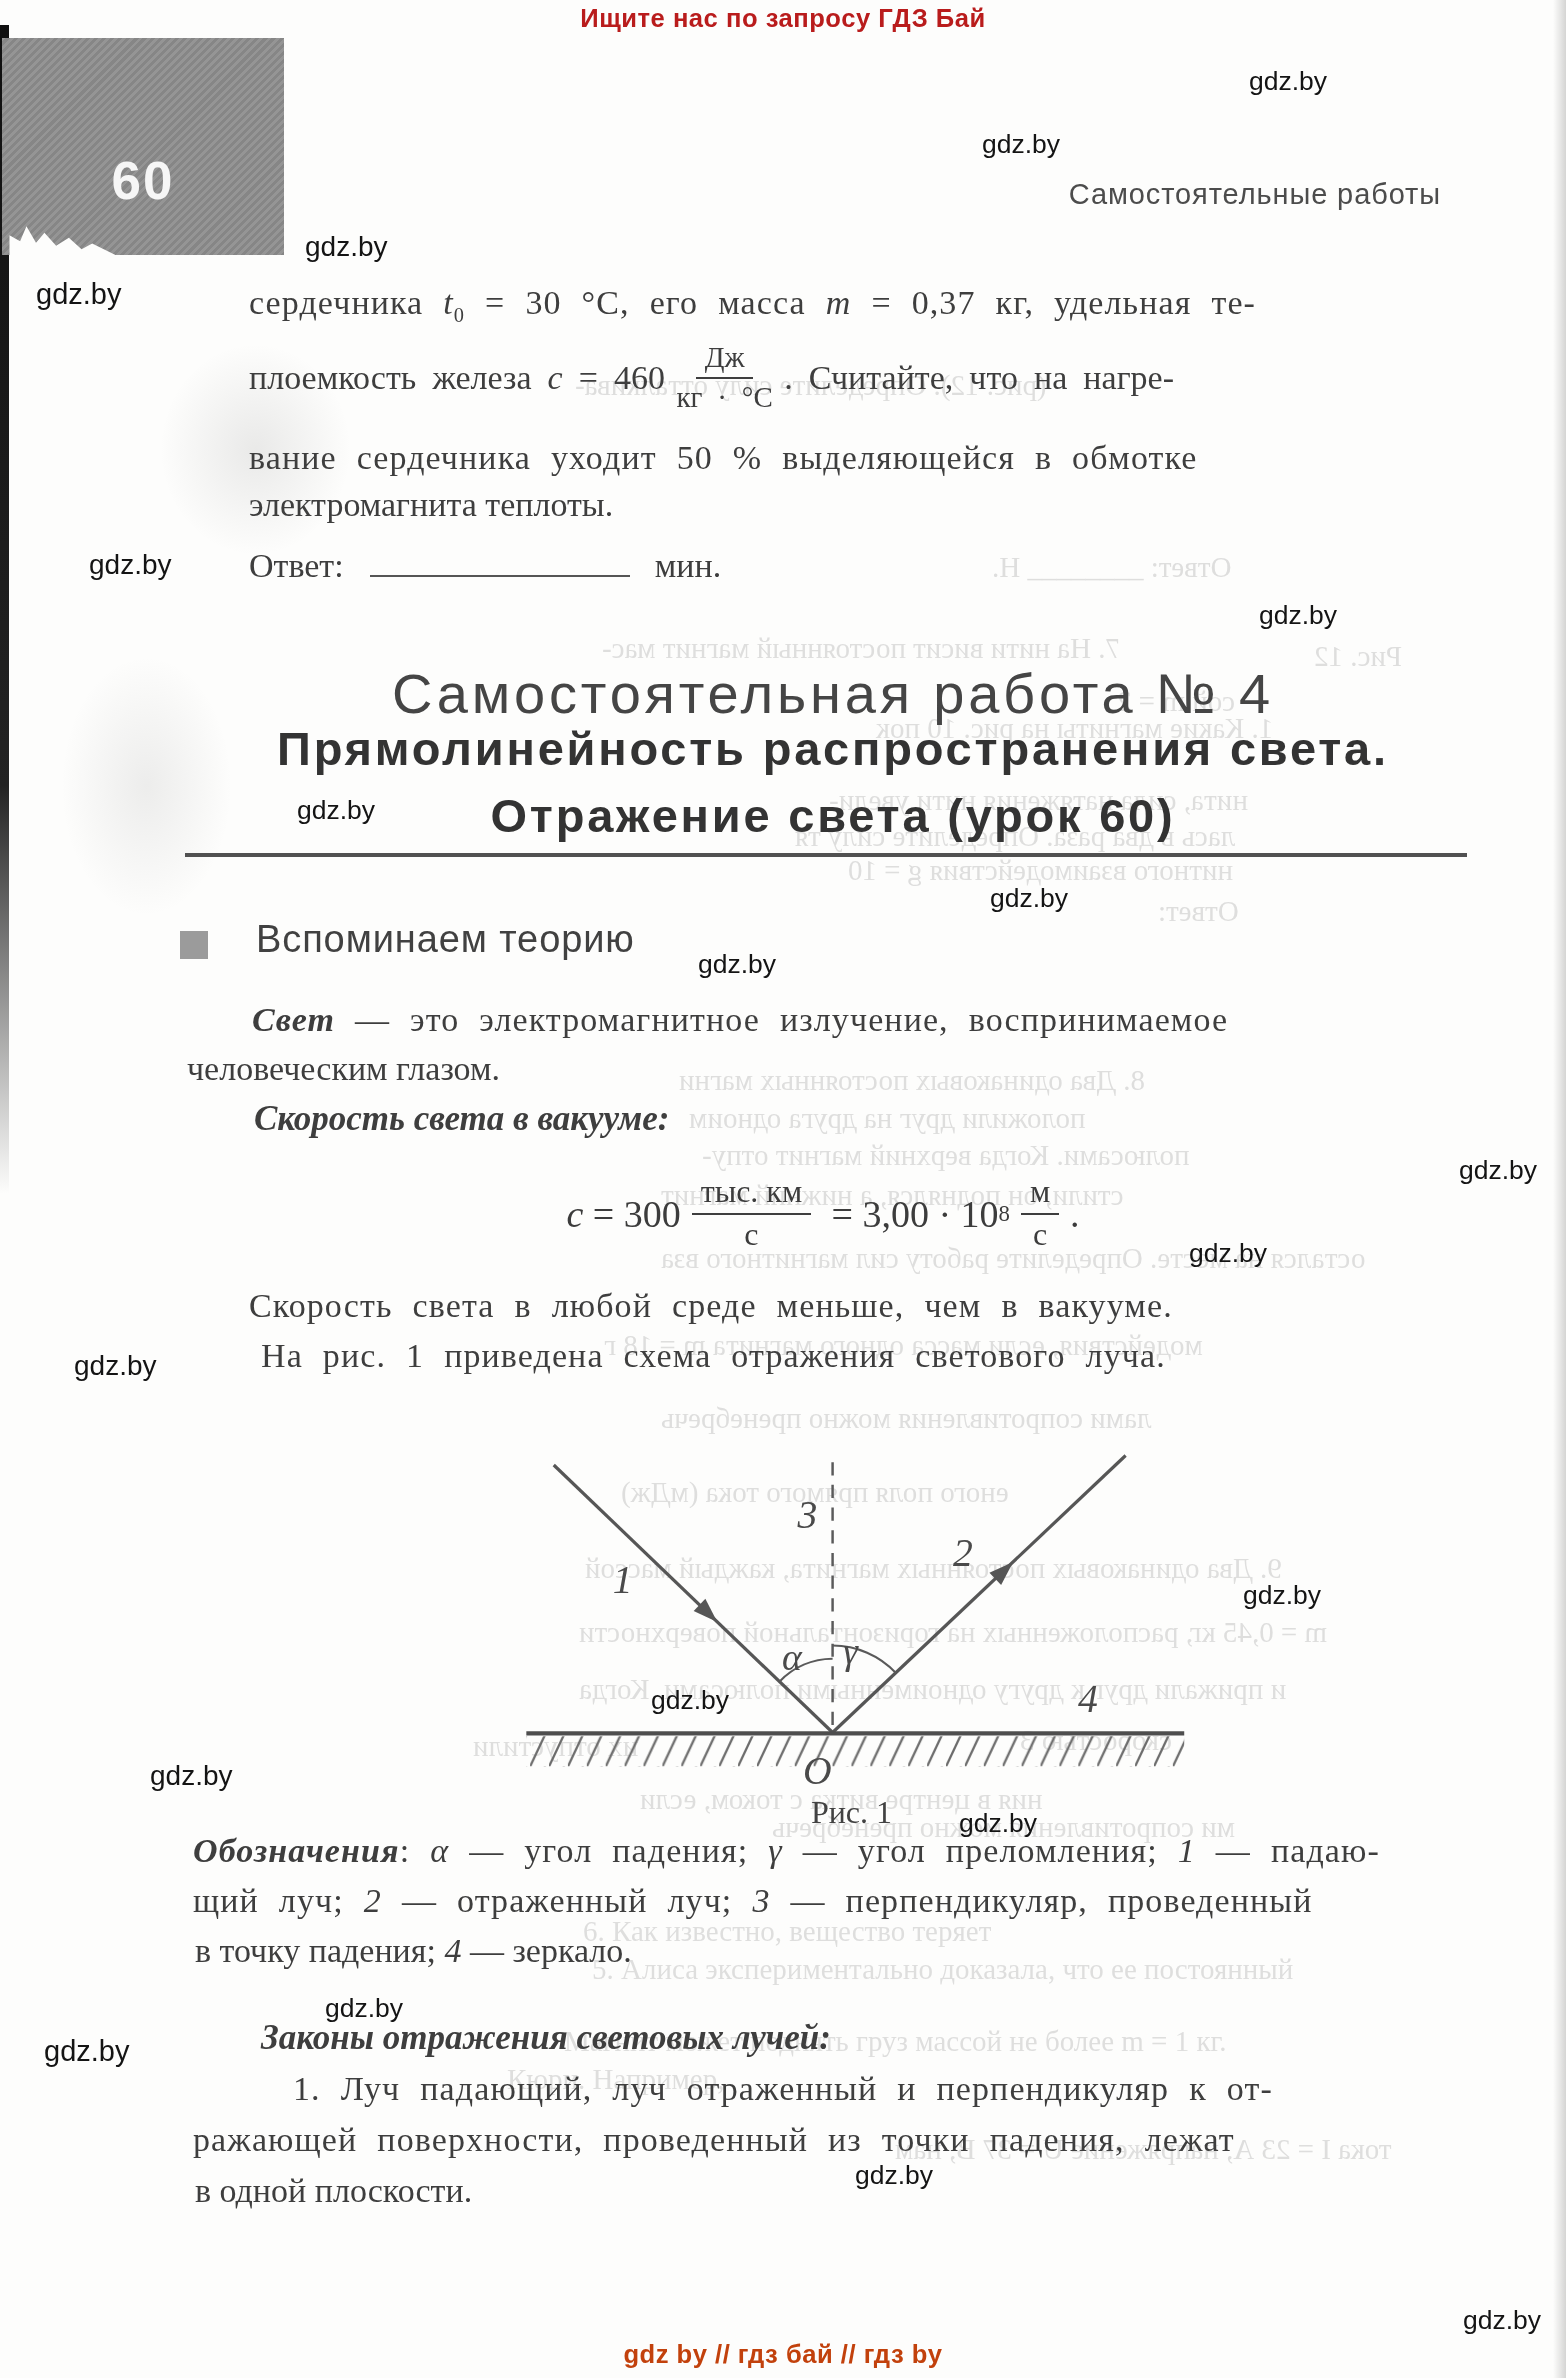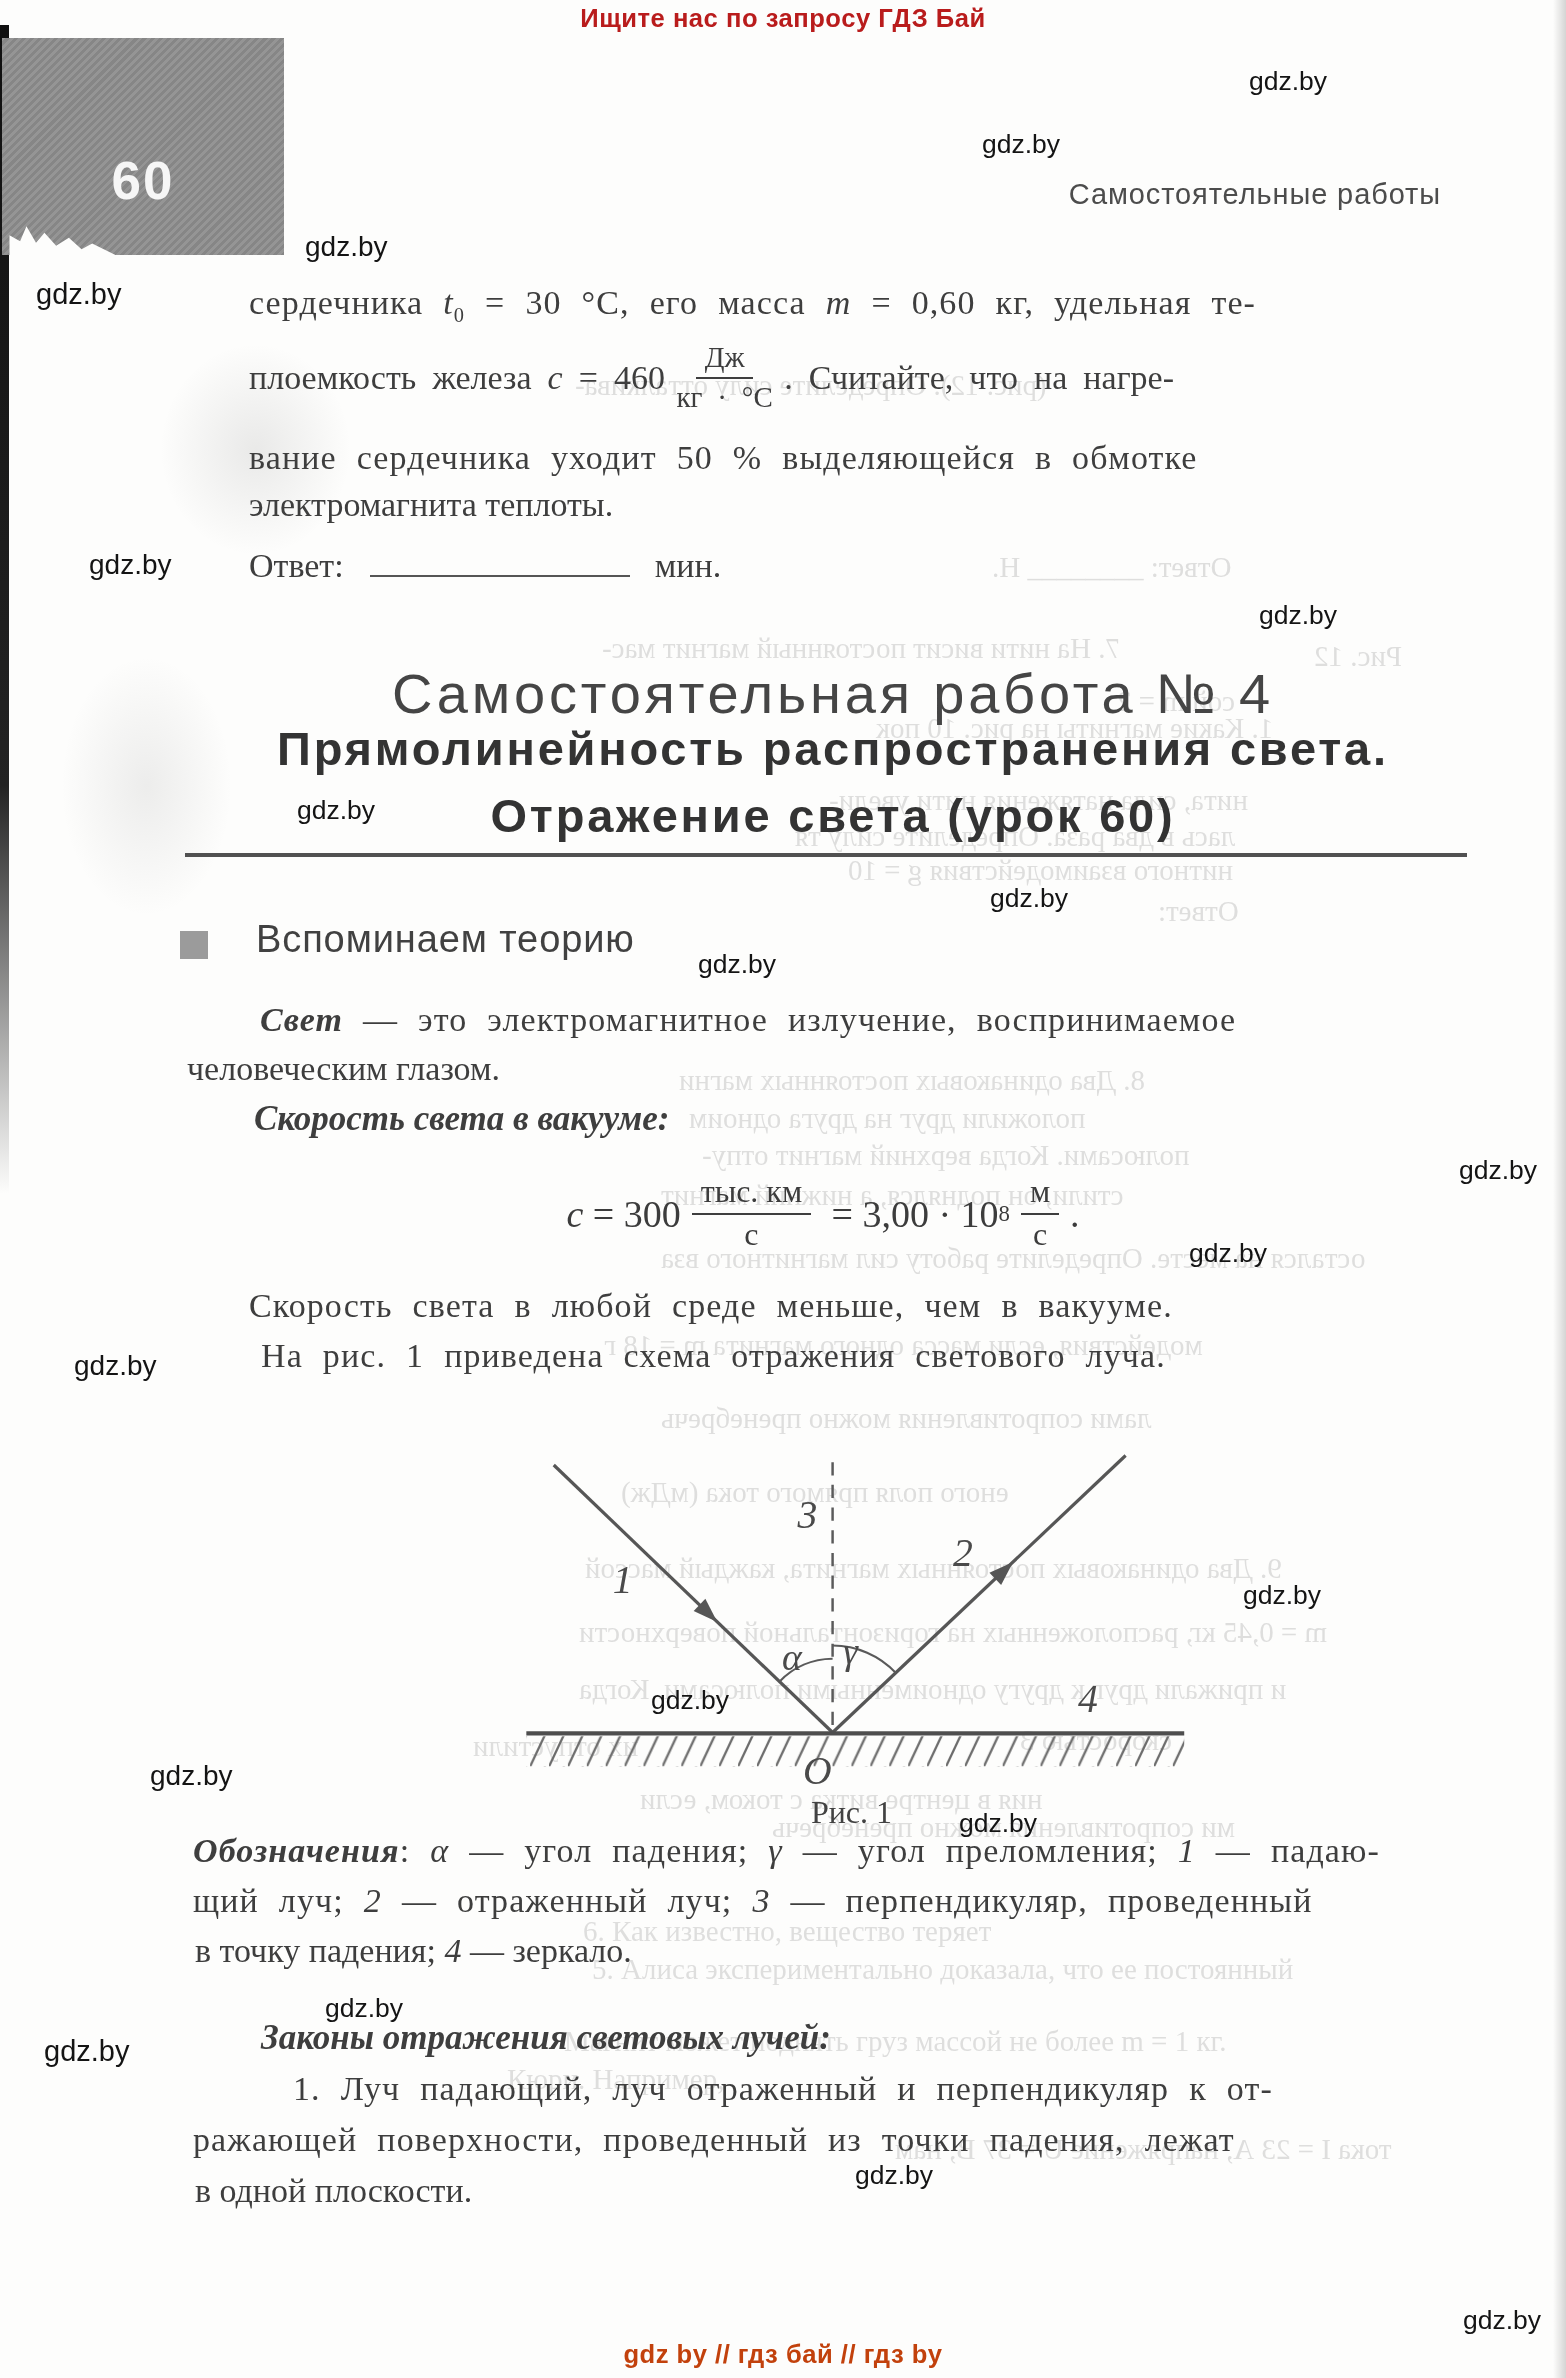--- a/index.html
+++ b/index.html
@@ -122,42 +122,42 @@
 
   <div class="content">
 
     <div class="pagenum-box sans">
       <div class="pagenum">60</div>
       <div class="notch"></div>
     </div>
 
     <div class="runhead sans">Самостоятельные работы</div>
 
-    <div class="line wide" style="left:249px;top:284px;"><span>сердечника </span><span class="it">t</span><sub>0</sub><span> = 30 °C, его масса </span><span class="it">m</span><span> = 0,60 кг, удельная те-</span></div>
+    <div class="line wide" style="left:249px;top:284px;"><span>сердечника </span><span class="it">t</span><sub>0</sub><span> = 30 °C, его масса </span><span class="it">m</span><span> = 0,37 кг, удельная те-</span></div>
 
     <div class="line flexline" style="left:249px;top:332px;height:91px;word-spacing:7.6px;">
       <span>плоемкость железа </span><span class="it">c</span><span> = 460</span>
       <span class="frac frac-sm"><span class="fnum">Дж</span><span class="fden">кг · °C</span></span>
       <span>. Считайте, что на нагре-</span>
     </div>
 
     <div class="line wide" style="left:249px;top:439px;">вание сердечника уходит 50 % выделяющейся в обмотке</div>
     <div class="line" style="left:249px;top:486px;">электромагнита теплоты.</div>
 
     <div class="line" style="left:249px;top:541px;"><span>Ответ:</span><span class="blank"></span><span>мин.</span></div>
 
     <div class="work-title sans">Самостоятельная работа № 4</div>
     <div class="work-sub1 sans">Прямолинейность распространения света.</div>
     <div class="work-sub2 sans">Отражение света (урок 60)</div>
     <div class="rule"></div>
 
     <div class="sq"></div>
     <div class="section-h sans">Вспоминаем теорию</div>
 
-    <div class="line wide" style="left:260px;top:1001px;"><span class="bi">Свет</span><span> — это электромагнитное излучение, воспринимаемое</span></div>
+    <div class="line wide" style="left:252px;top:1001px;"><span class="bi">Свет</span><span> — это электромагнитное излучение, воспринимаемое</span></div>
     <div class="line" style="left:187px;top:1050px;">человеческим глазом.</div>
 
     <div class="line bi" style="left:254px;top:1099px;font-size:35px;">Скорость света в вакууме:</div>
 
     <div class="formula-row">
       <span class="it">c</span><span> = 300</span>
       <span class="frac frac-lg"><span class="fnum">тыс. км</span><span class="fden">с</span></span>
       <span> = 3,00 · 10</span><sup>8</sup>
       <span class="frac frac-lg"><span class="fnum">м</span><span class="fden">с</span></span>
       <span>.</span>

